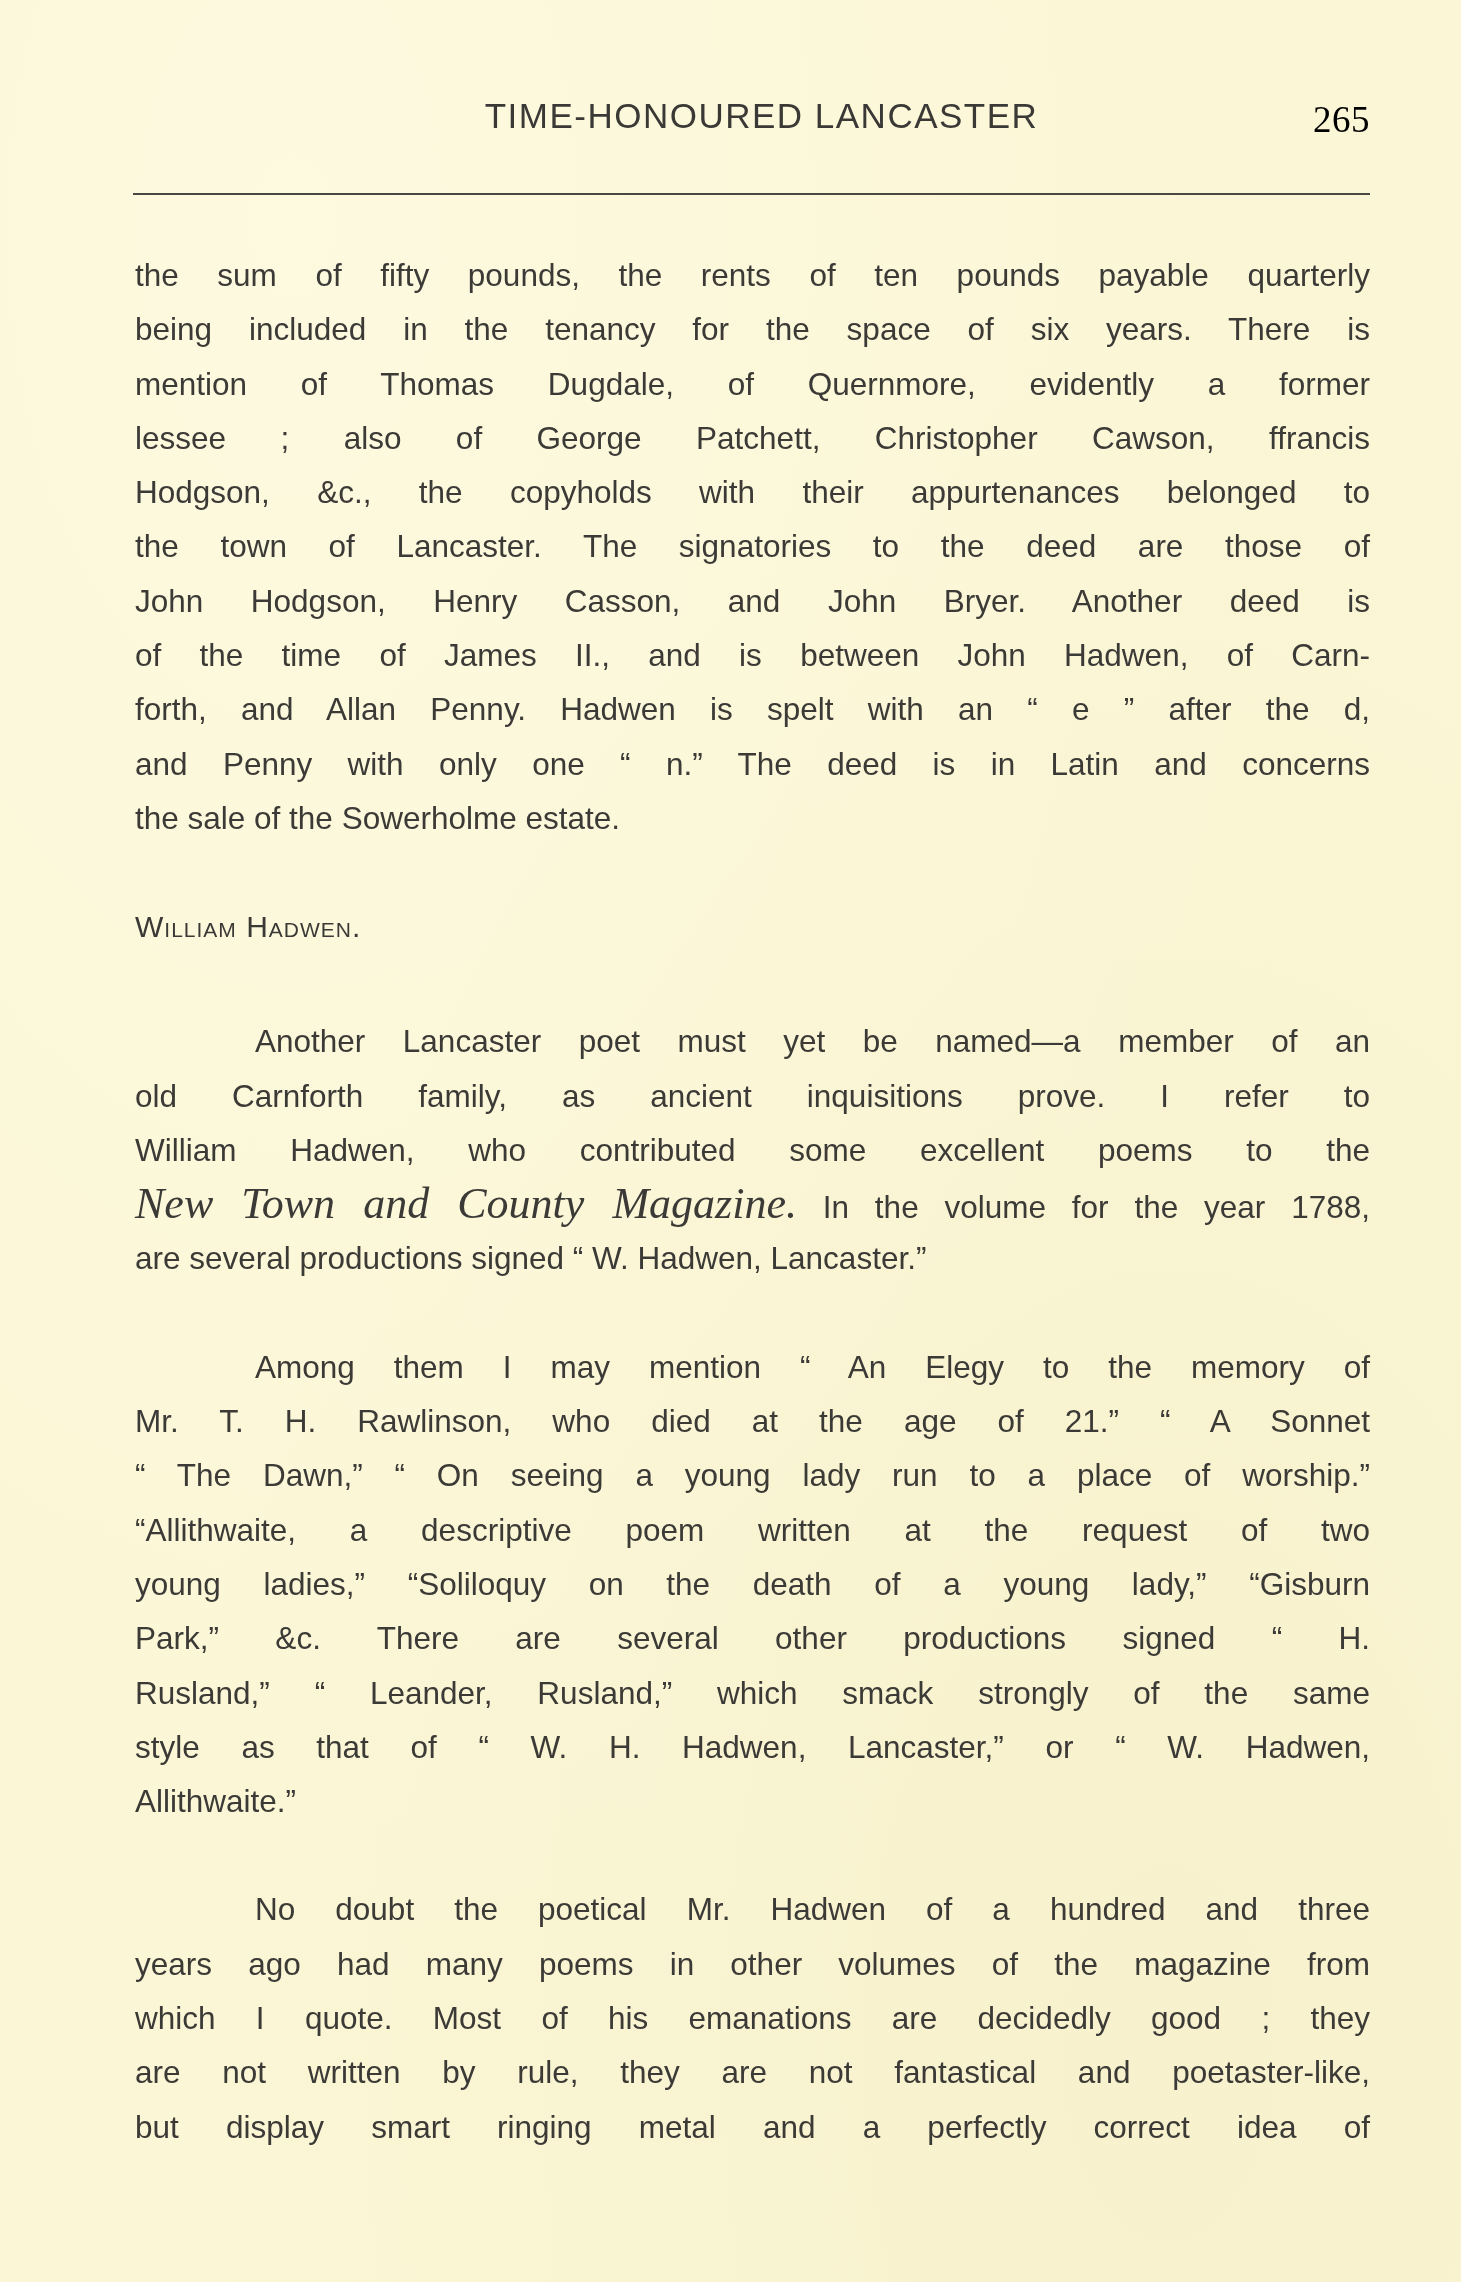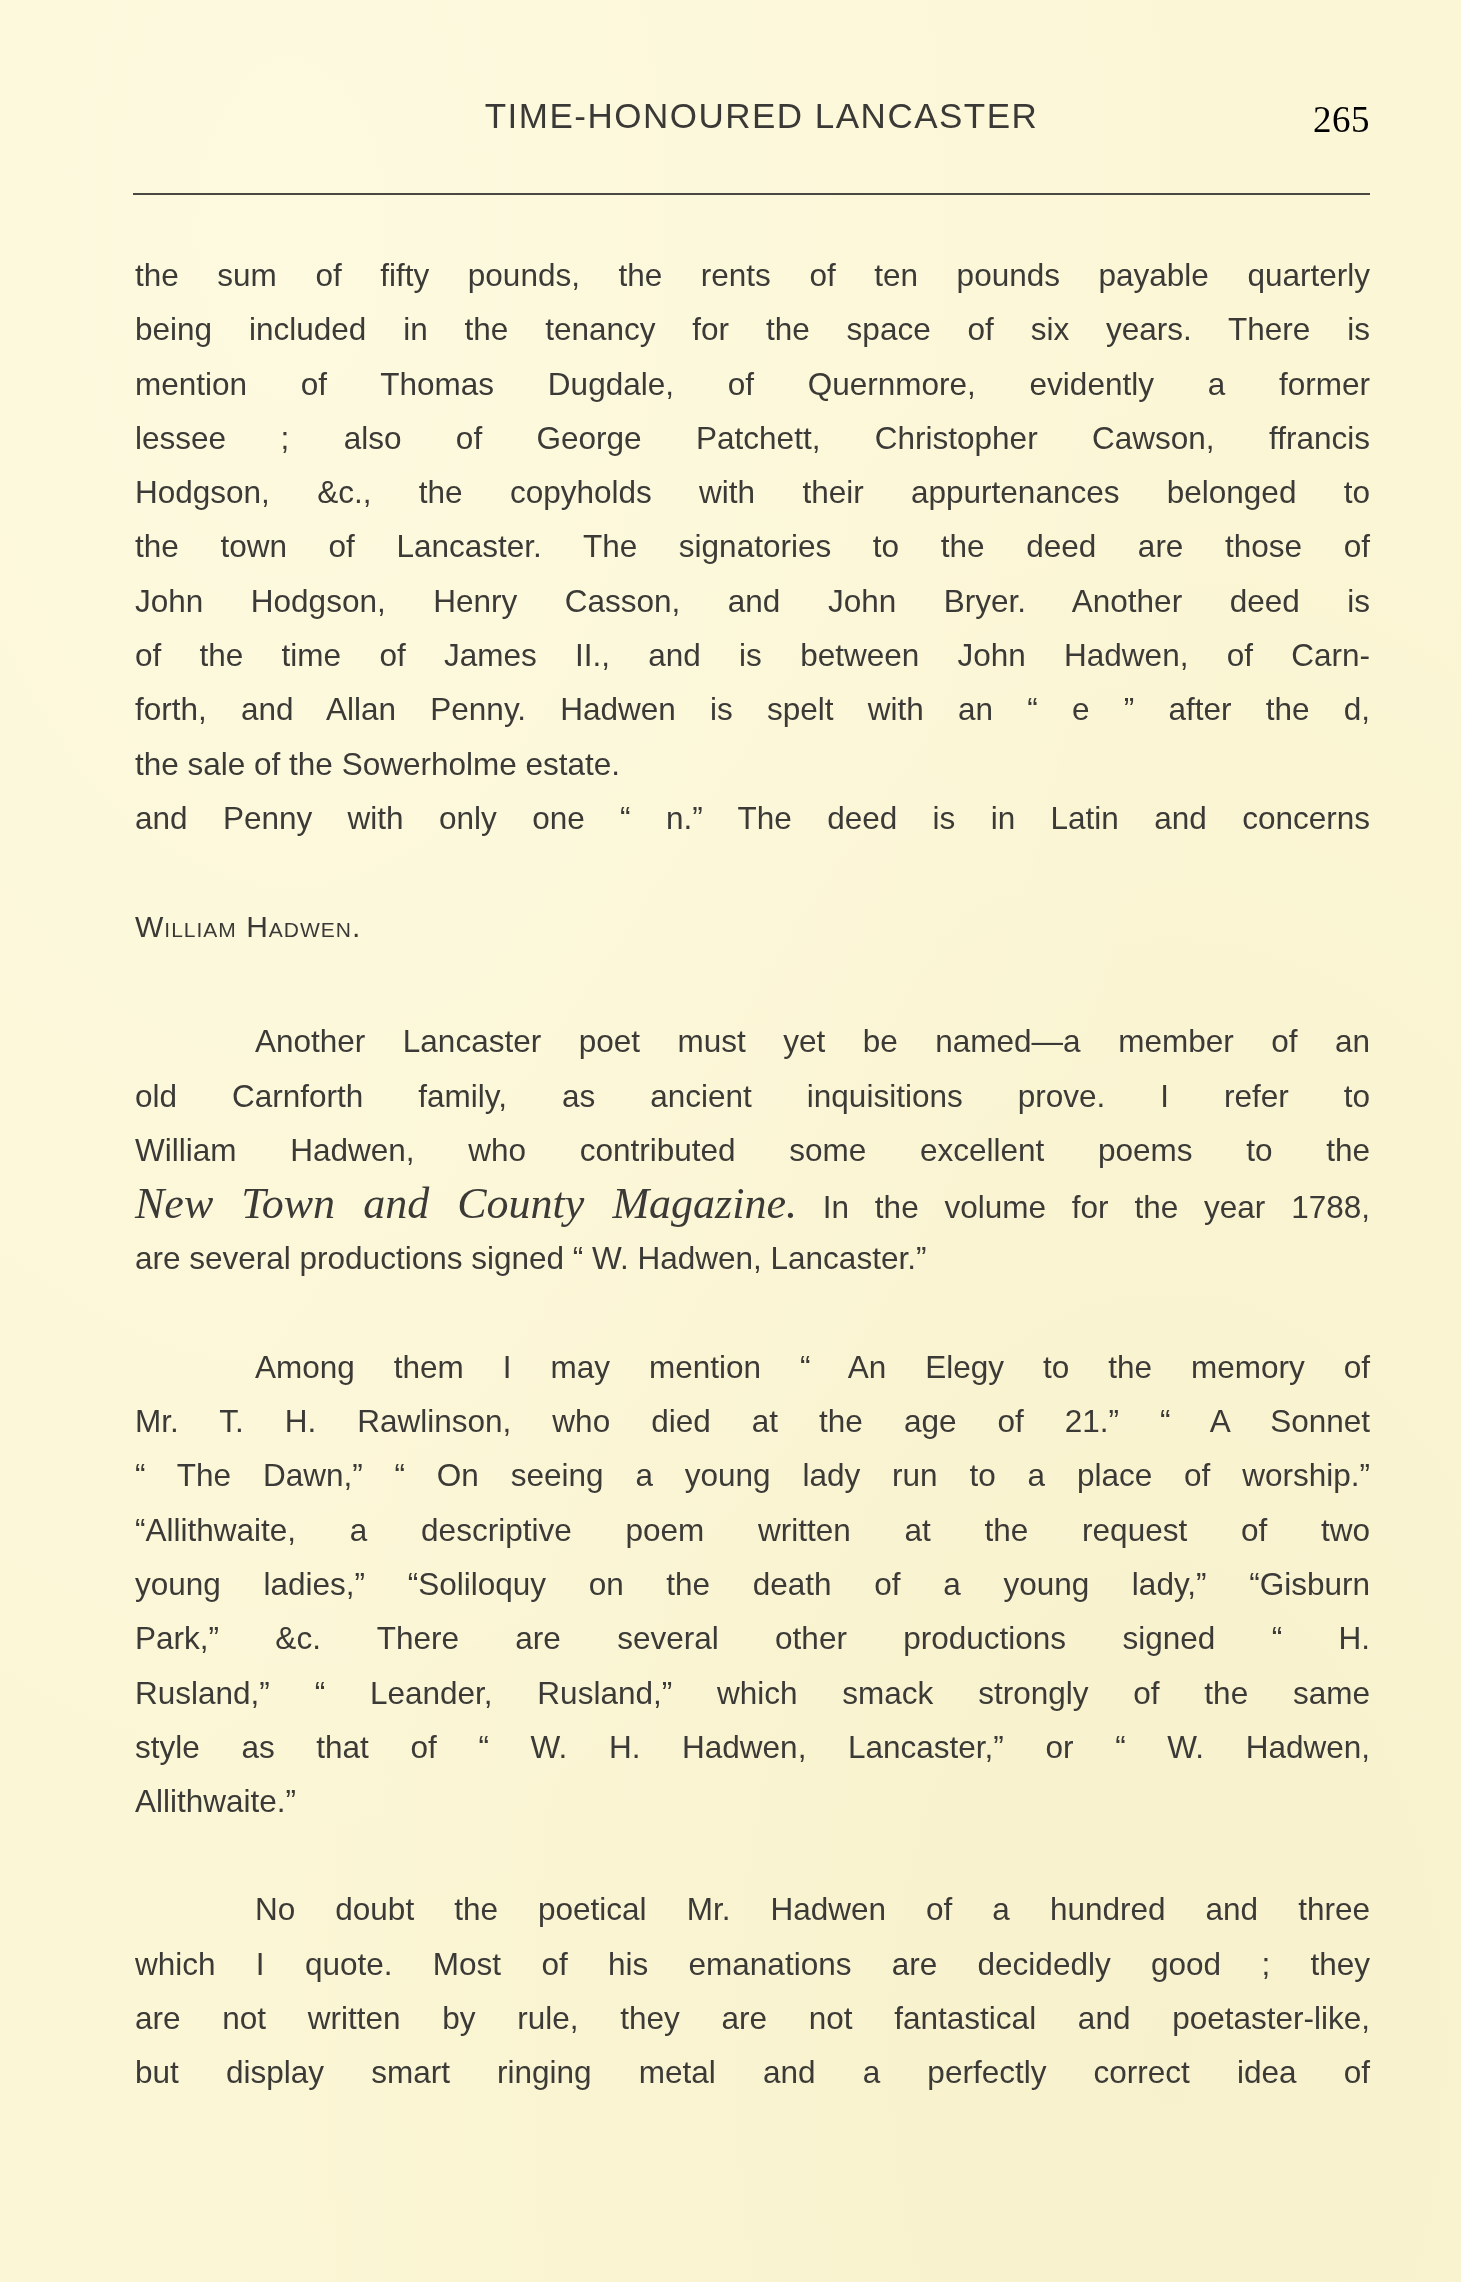--- a/index.html
+++ b/index.html
@@ -120,22 +120,22 @@
     <div>
       <span class="line">the sum of fifty pounds, the rents of ten pounds payable quarterly</span>
       <span class="line">being included in the tenancy for the space of six years.  There is</span>
       <span class="line">mention of Thomas Dugdale, of Quernmore, evidently a former</span>
       <span class="line">lessee ; also of George Patchett, Christopher Cawson, ffrancis</span>
       <span class="line">Hodgson, &amp;c., the copyholds with their appurtenances belonged to</span>
       <span class="line">the town of Lancaster.  The signatories to the deed are those of</span>
       <span class="line">John Hodgson, Henry Casson, and John Bryer.  Another deed is</span>
       <span class="line">of the time of James II., and is between John Hadwen, of Carn-</span>
       <span class="line">forth, and Allan Penny.  Hadwen is spelt with an “ e ” after the d,</span>
+      <span class="line">and Penny with only one “ n.”  The deed is in Latin and concerns</span>
       <span class="line last">the sale of the Sowerholme estate.</span>
-      <span class="line">and Penny with only one “ n.”  The deed is in Latin and concerns</span>
     </div>
 
     <div class="gap-heading-before"></div>
     <div class="section-heading"><span class="sc">William Hadwen.</span></div>
     <div class="gap-after-heading"></div>
 
     <div>
       <span class="line indent">Another Lancaster poet must yet be named—a member of an</span>
       <span class="line">old Carnforth family, as ancient inquisitions prove.  I refer to</span>
       <span class="line">William Hadwen, who contributed some excellent poems to the</span>
@@ -154,19 +154,20 @@
       <span class="line">Park,” &amp;c.  There are several other productions signed “ H.</span>
       <span class="line">Rusland,” “ Leander, Rusland,” which smack strongly of the same</span>
       <span class="line">style as that of “ W. H. Hadwen, Lancaster,” or “ W. Hadwen,</span>
       <span class="line last">Allithwaite.”</span>
     </div>
 
     <div class="gap-para"></div>
 
     <div>
       <span class="line indent">No doubt the poetical Mr. Hadwen of a hundred and three</span>
+      <span class="line">years ago had many poems in other volumes of the magazine from</span>
       <span class="line">which I quote.  Most of his emanations are decidedly good ; they</span>
       <span class="line">are not written by rule, they are not fantastical and poetaster-like,</span>
       <span class="line">but display smart ringing metal and a perfectly correct idea of</span>
     </div>
 
   </div>
 </div>
 
 </body></html>

